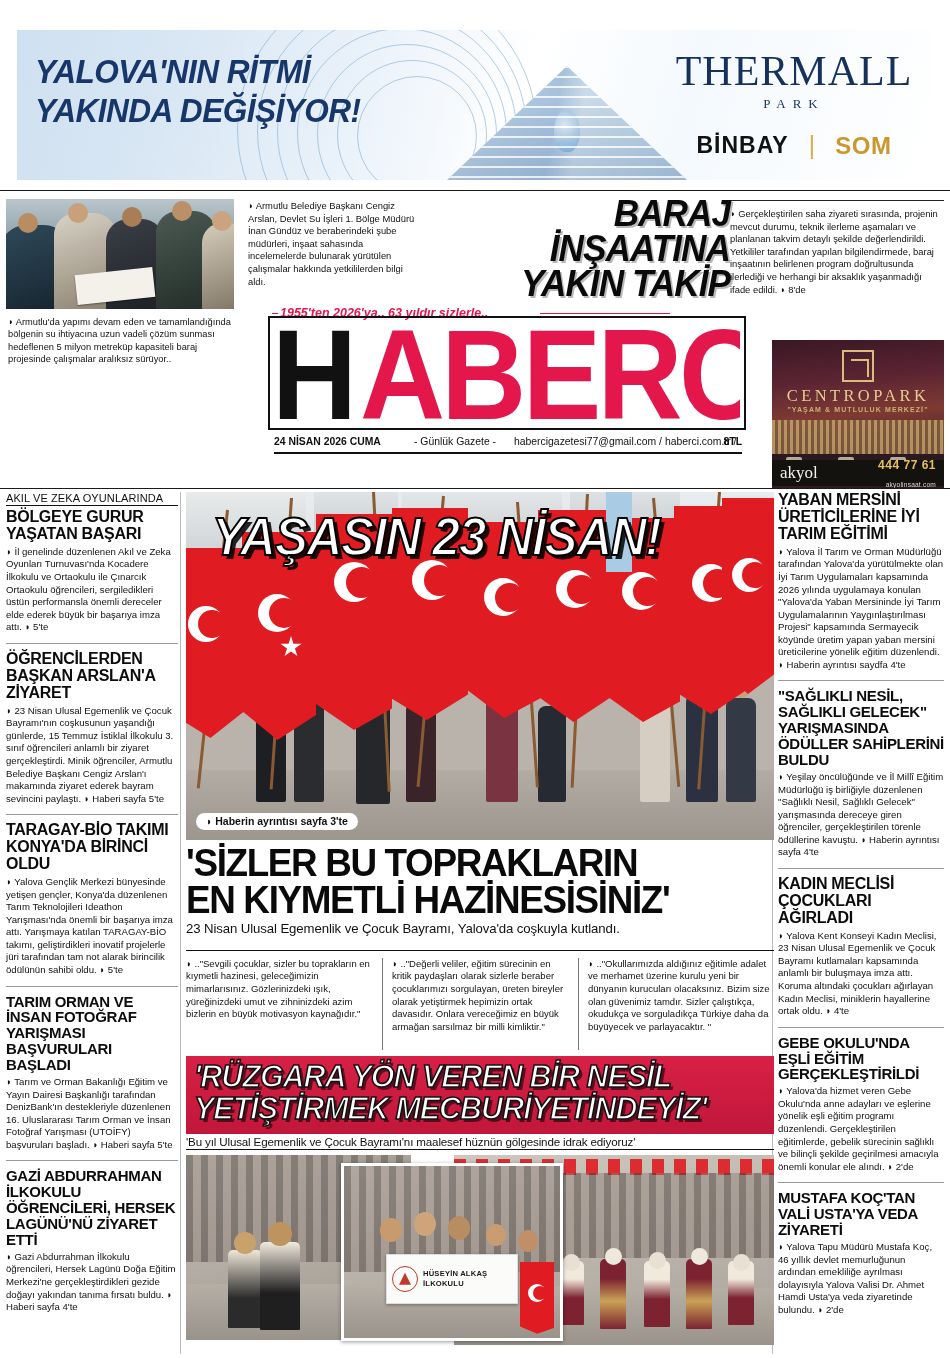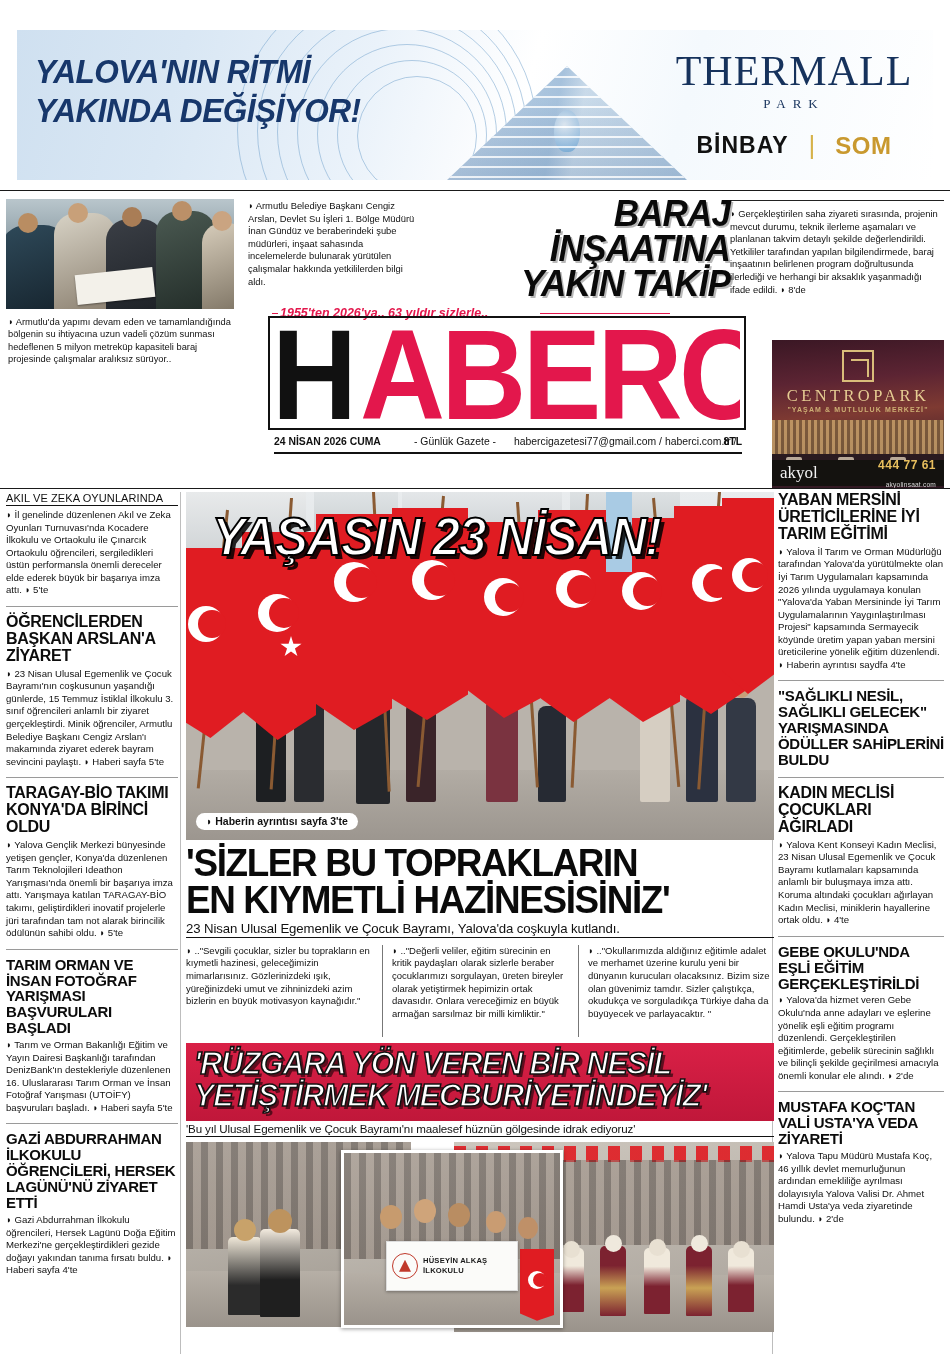--- a/index.html
+++ b/index.html
@@ -218,21 +218,21 @@
     font-size:10.5px; font-weight:bold; color:#111;
   }
 
   .bighead {
     margin-top:5px; font-size:38px; font-weight:bold; line-height:0.97;
     letter-spacing:-1.4px; color:#0a0a0a; transform:scaleX(0.97);
     transform-origin:left center;
   }
   .bighead-sub {
     font-size:13.2px; color:#111; border-bottom:1.4px solid #111;
-    padding-bottom:1px; margin-top:2px; letter-spacing:-0.1px;
+    padding-bottom:14px; margin-top:2px; letter-spacing:-0.1px;
   }
 
   .quotes { display:flex; margin-top:7px; height:92px; }
   .q { font-size:9.5px; line-height:1.33; color:#111; padding:0 9px; }
   .q:first-child { padding-left:0; }
   .q:last-child { padding-right:0; }
   .q + .q { border-left:1px solid #777; }
 
   .redband {
     margin-top:6px; width:588px; height:78px; position:relative;
@@ -388,20 +388,21 @@
 
   <div class="body">
 
     <div class="vrule" style="left:180px;"></div>
     <div class="vrule" style="left:772px;"></div>
 
     <div class="colL">
 
       <div class="brief">
         <div class="brief-kicker">AKIL VE ZEKA OYUNLARINDA</div>
+        <div class="brief-h">BÖLGEYE GURUR YAŞATAN BAŞARI</div>
         <div class="brief-p">◗ İl genelinde düzenlenen Akıl ve Zeka Oyunları Turnuvası'nda Kocadere İlkokulu ve Ortaokulu ile Çınarcık Ortaokulu öğrencileri, sergiledikleri üstün performansla önemli dereceler elde ederek büyük bir başarıya imza attı.  ◗ 5'te</div>
       </div>
       <div class="brief-sep"></div>
 
       <div class="brief">
         <div class="brief-h">ÖĞRENCİLERDEN BAŞKAN ARSLAN'A ZİYARET</div>
         <div class="brief-p">◗ 23 Nisan Ulusal Egemenlik ve Çocuk Bayramı'nın coşkusunun yaşandığı günlerde, 15 Temmuz İstiklal İlkokulu 3. sınıf öğrencileri anlamlı bir ziyaret gerçekleştirdi. Minik öğrenciler, Armutlu Belediye Başkanı Cengiz Arslan'ı makamında ziyaret ederek bayram sevincini paylaştı.  ◗ Haberi sayfa 5'te</div>
       </div>
       <div class="brief-sep"></div>
 
@@ -590,20 +591,21 @@
     <div class="colR">
 
       <div class="brief">
         <div class="brief-h">YABAN MERSİNİ ÜRETİCİLERİNE İYİ TARIM EĞİTİMİ</div>
         <div class="brief-p">◗ Yalova İl Tarım ve Orman Müdürlüğü tarafından Yalova'da yürütülmekte olan İyi Tarım Uygulamaları kapsamında 2026 yılında uygulamaya konulan "Yalova'da Yaban Mersininde İyi Tarım Uygulamalarının Yaygınlaştırılması Projesi" kapsamında Sermayecik köyünde üretim yapan yaban mersini üreticilerine yönelik eğitim düzenlendi. ◗ Haberin ayrıntısı saydfa 4'te</div>
       </div>
       <div class="brief-sep"></div>
 
       <div class="brief">
         <div class="brief-h sm">"SAĞLIKLI NESİL, SAĞLIKLI GELECEK" YARIŞMASINDA ÖDÜLLER SAHİPLERİNİ BULDU</div>
+        <div class="brief-p">◗ Yeşilay öncülüğünde ve İl Millî Eğitim Müdürlüğü iş birliğiyle düzenlenen "Sağlıklı Nesil, Sağlıklı Gelecek" yarışmasında dereceye giren öğrenciler, gerçekleştirilen törenle ödüllerine kavuştu. ◗ Haberin ayrıntısı sayfa 4'te</div>
       </div>
       <div class="brief-sep"></div>
 
       <div class="brief">
         <div class="brief-h">KADIN MECLİSİ ÇOCUKLARI AĞIRLADI</div>
         <div class="brief-p">◗ Yalova Kent Konseyi Kadın Meclisi, 23 Nisan Ulusal Egemenlik ve Çocuk Bayramı kutlamaları kapsamında anlamlı bir buluşmaya imza attı. Koruma altındaki çocukları ağırlayan Kadın Meclisi, miniklerin hayallerine ortak oldu.  ◗ 4'te</div>
       </div>
       <div class="brief-sep"></div>
 
       <div class="brief">

